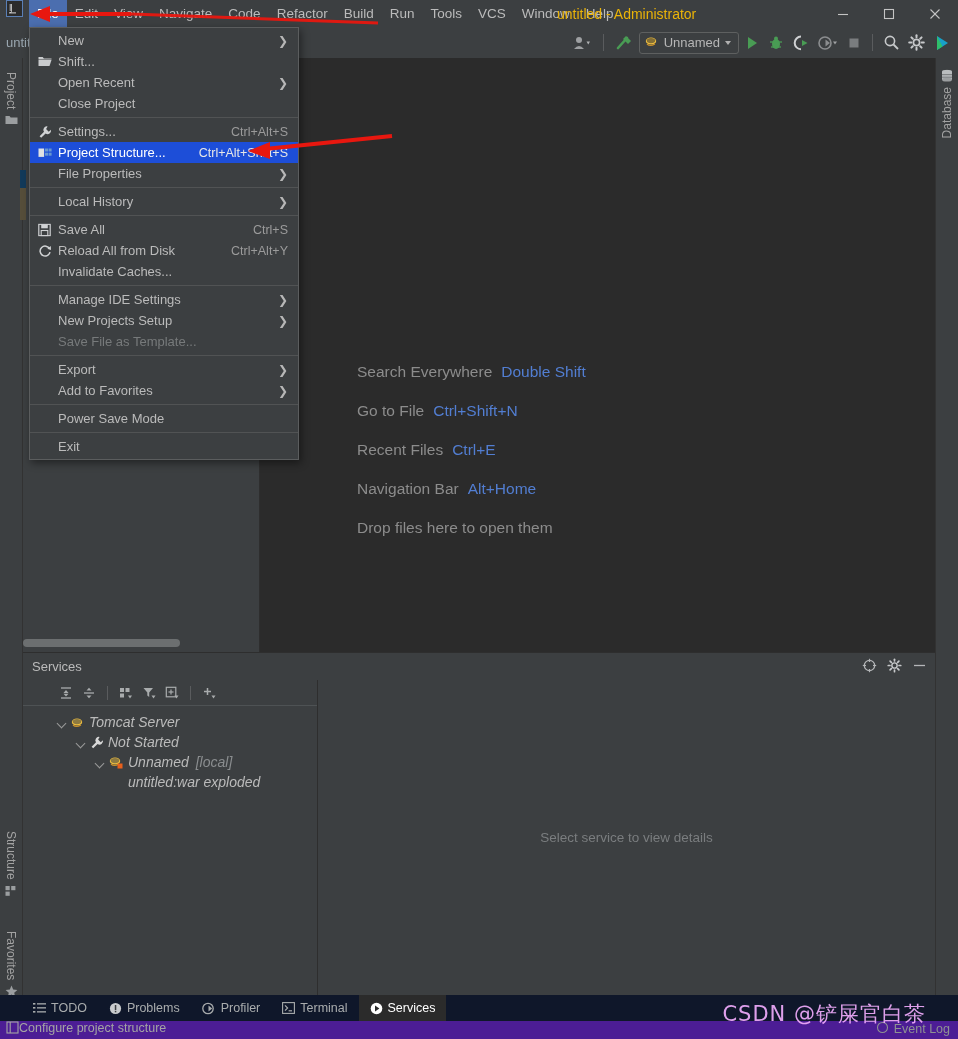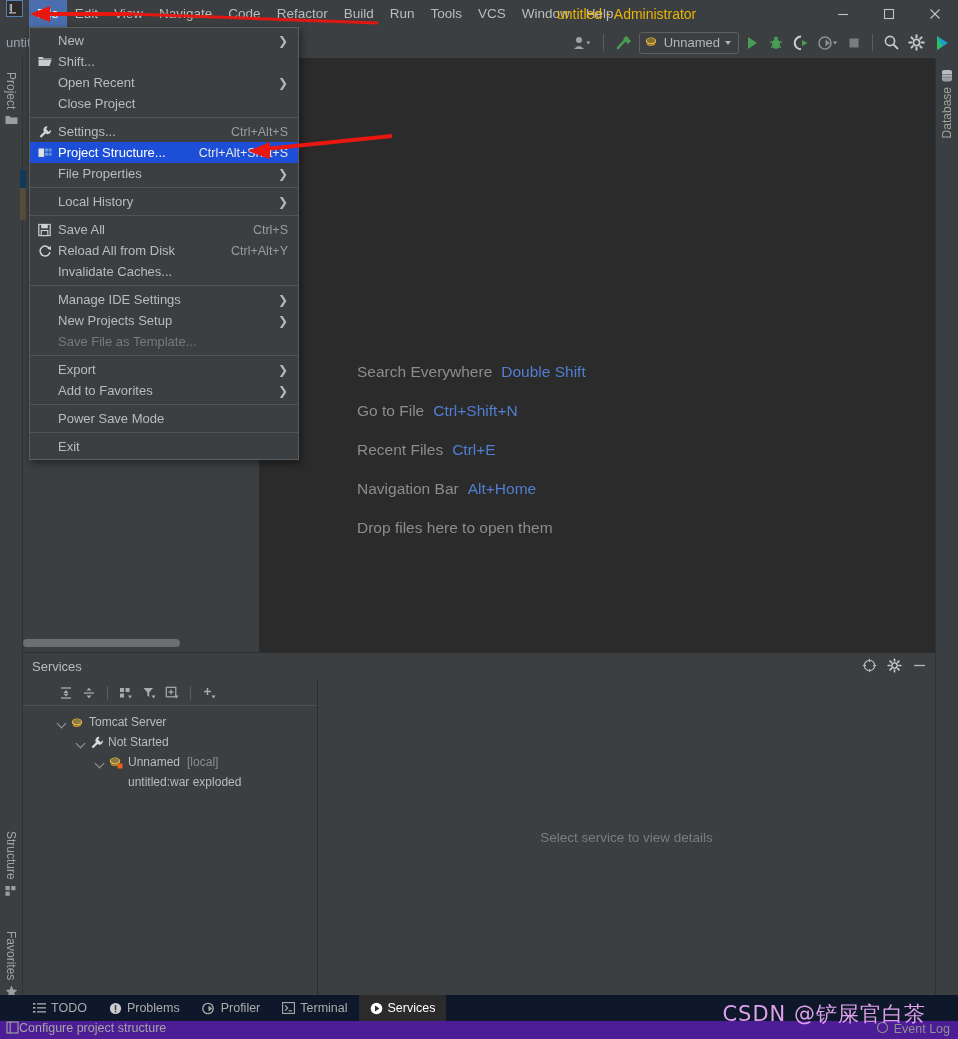--- a/index.html
+++ b/index.html
@@ -123,21 +123,21 @@
   .svc-tree {
     position:absolute; left:0; top:0; width:295px; height:315px;
     background:#3c3f41; border-right:1px solid #2e2e2e;
   }
   .svc-toolbar {
     height:26px; display:flex; align-items:center; gap:3px;
     padding-left:33px; border-bottom:1px solid #4e5254;
   }
   .svc-tool { width:20px;height:20px;display:flex;align-items:center;justify-content:center;color:#a9acad; }
   .svc-sep { width:1px;height:14px;background:#5a5c5e;margin:0 5px; }
-  .tree-row { display:flex; align-items:center; height:20px; font-size:12px; color:#bbbbbb; gap:4px; }
+  .tree-row { display:flex; align-items:center; height:20px; font-size:14px; color:#bbbbbb; gap:4px;font-style:italic; }
   .chev { width:11px; height:11px; position:relative; flex:0 0 11px; }
   .chev::before {
     content:''; position:absolute; left:2px; top:3px;
     width:6px; height:6px; border-right:1.4px solid #9a9a9a; border-bottom:1.4px solid #9a9a9a;
     transform:rotate(45deg);
   }
   .svc-detail {
     position:absolute; left:295px; top:0; width:617px; height:315px;
     background:#3c3f41; display:flex; align-items:center; justify-content:center;
     font-size:13.5px; color:#7a7d7f;

